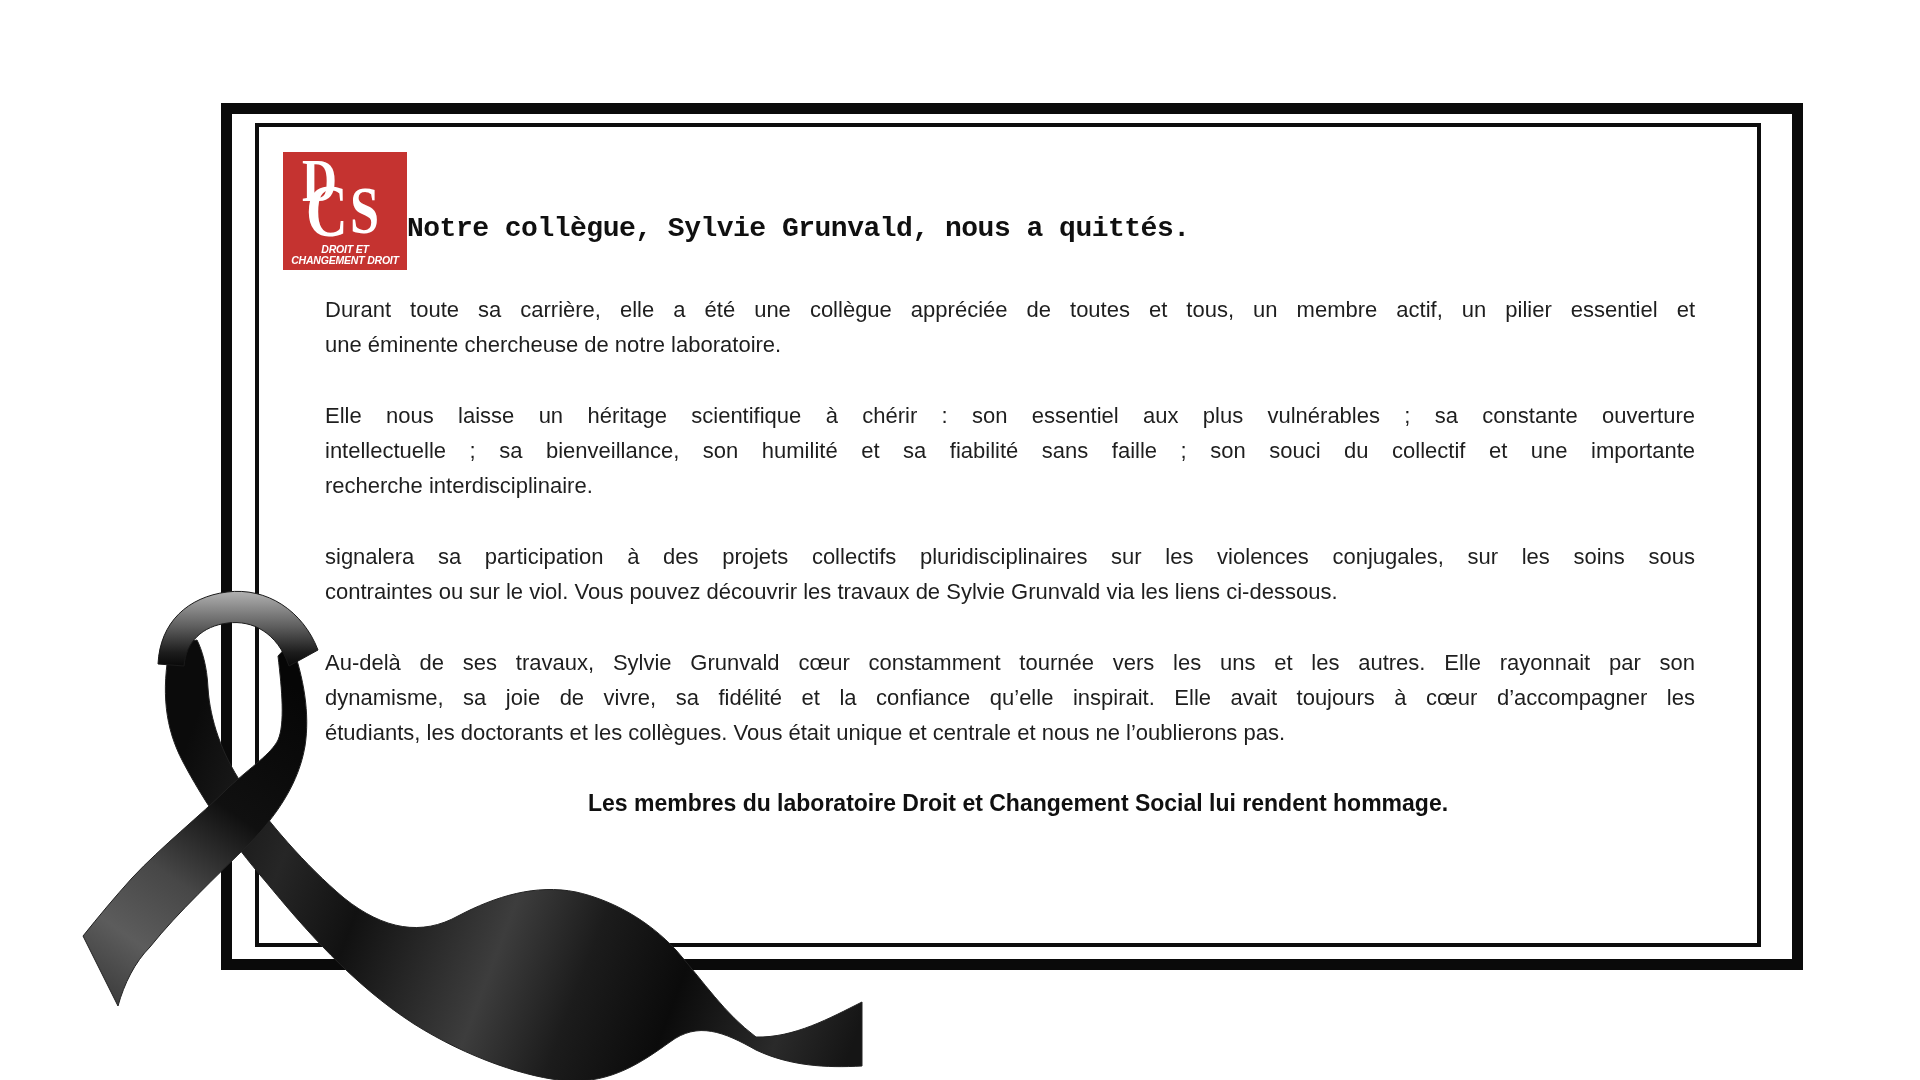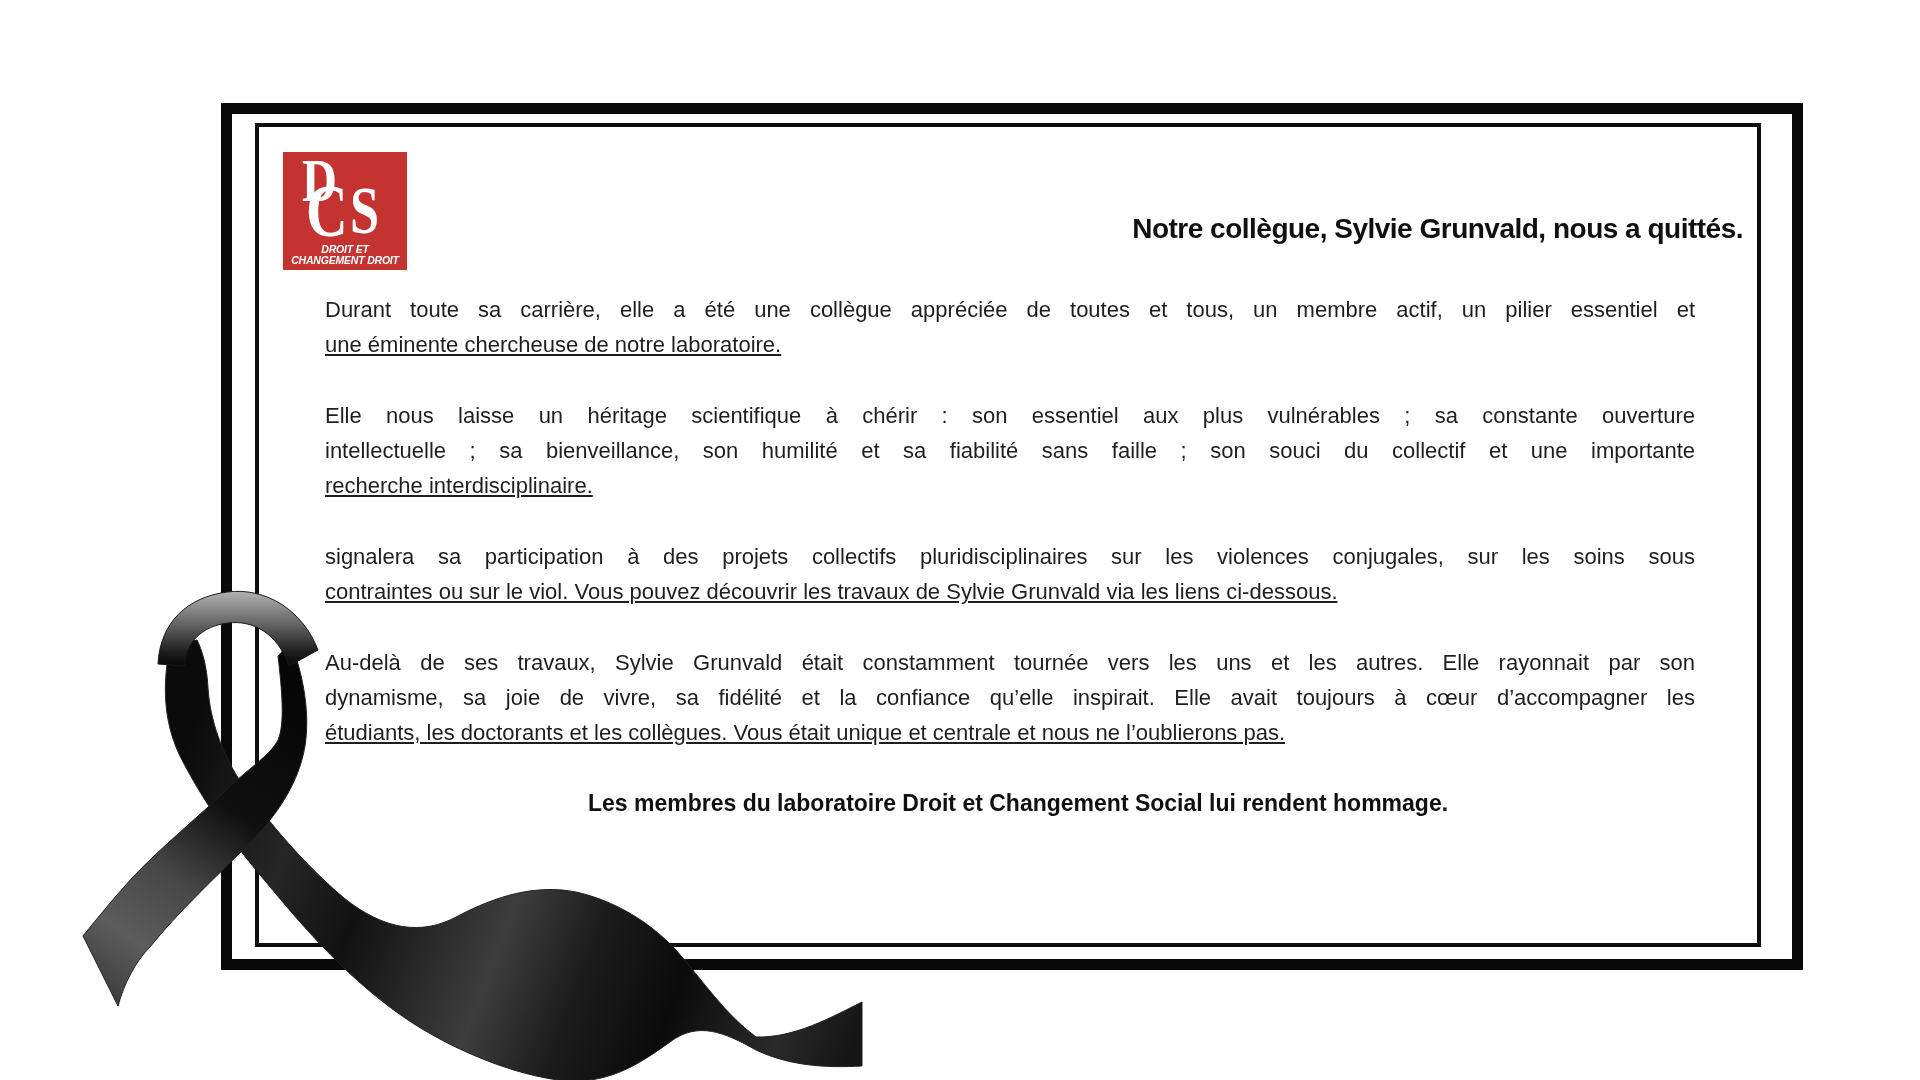--- a/index.html
+++ b/index.html
@@ -15,28 +15,28 @@
   .logo .ll{position:absolute;color:#fff;font-family:"Liberation Serif", serif;font-weight:700;
             line-height:1;transform:scaleX(.78);transform-origin:left top;}
   .logo .l-d{left:19px;top:-3px;font-size:62px;}
   .logo .l-c{left:23px;top:22px;font-size:74px;}
   .logo .l-s{left:67px;top:25px;font-size:67px;}
   .logo .cap{position:absolute;left:0;width:100%;text-align:center;color:#fff;font-weight:700;
              font-size:10.5px;letter-spacing:-.2px;line-height:11px;white-space:nowrap;font-style:italic;}
   .logo .cap1{top:92px;}
   .logo .cap2{top:103px;}
   
-  .title{position:absolute;left:407px;top:212px;width:1336px;margin:0;text-align:right;
-         font-size:28px;font-weight:700;letter-spacing:-.5px;color:#101010;line-height:34px;}
+  .title{position:absolute;left:407px;top:212px;width:1336px;margin:0;text-align:left;
+         font-size:28px;font-weight:700;letter-spacing:-.5px;color:#101010;line-height:34px;font-family:Liberation Mono, monospace;}
   
   .bodytext{position:absolute;left:325px;top:292px;width:1386px;}
   .para{margin:0 16px 36px 0;}
   .tline{font-size:22px;line-height:35px;height:35px;letter-spacing:0;color:#1e1e1e;
          white-space:nowrap;overflow:hidden;text-align:justify;text-align-last:justify;}
-  .tline.last{text-align-last:left;text-decoration:underline;}
+  .tline.last{text-align-last:left;}
   .closing{margin:0;text-align:center;font-size:23px;font-weight:700;color:#101010;line-height:35px;}
   
   .ribbon{position:absolute;left:0;top:0;z-index:5;}
 </style>
 </head>
 <body>
 
 <div class="canvas">
 
   <div class="frame-outer"></div>
@@ -61,21 +61,21 @@
         <div class="para">
           <div class="tline">Elle nous laisse un héritage scientifique à chérir : son essentiel aux plus vulnérables ; sa constante ouverture</div>
           <div class="tline">intellectuelle ; sa bienveillance, son humilité et sa fiabilité sans faille ; son souci du collectif et une importante</div>
           <div class="tline last">recherche interdisciplinaire.</div>
         </div>
         <div class="para">
           <div class="tline">signalera sa participation à des projets collectifs pluridisciplinaires sur les violences conjugales, sur les soins sous</div>
           <div class="tline last">contraintes ou sur le viol. Vous pouvez découvrir les travaux de Sylvie Grunvald via les liens ci-dessous.</div>
         </div>
         <div class="para">
-          <div class="tline">Au-delà de ses travaux, Sylvie Grunvald était constamment tournée vers les uns et les autres. Elle rayonnait par son</div>
+          <div class="tline">Au-delà de ses travaux, Sylvie Grunvald cœur constamment tournée vers les uns et les autres. Elle rayonnait par son</div>
           <div class="tline">dynamisme, sa joie de vivre, sa fidélité et la confiance qu’elle inspirait. Elle avait toujours à cœur d’accompagner les</div>
           <div class="tline last">étudiants, les doctorants et les collègues. Vous était unique et centrale et nous ne l’oublierons pas.</div>
         </div>
       </div>
     <p class="closing">Les membres du laboratoire Droit et Changement Social lui rendent hommage.</p>
   </div>
 
   <svg class="ribbon" width="1920" height="1080" viewBox="0 0 1920 1080">
     <defs>
       <linearGradient id="gB" gradientUnits="userSpaceOnUse" x1="180" y1="760" x2="862" y2="1020">

